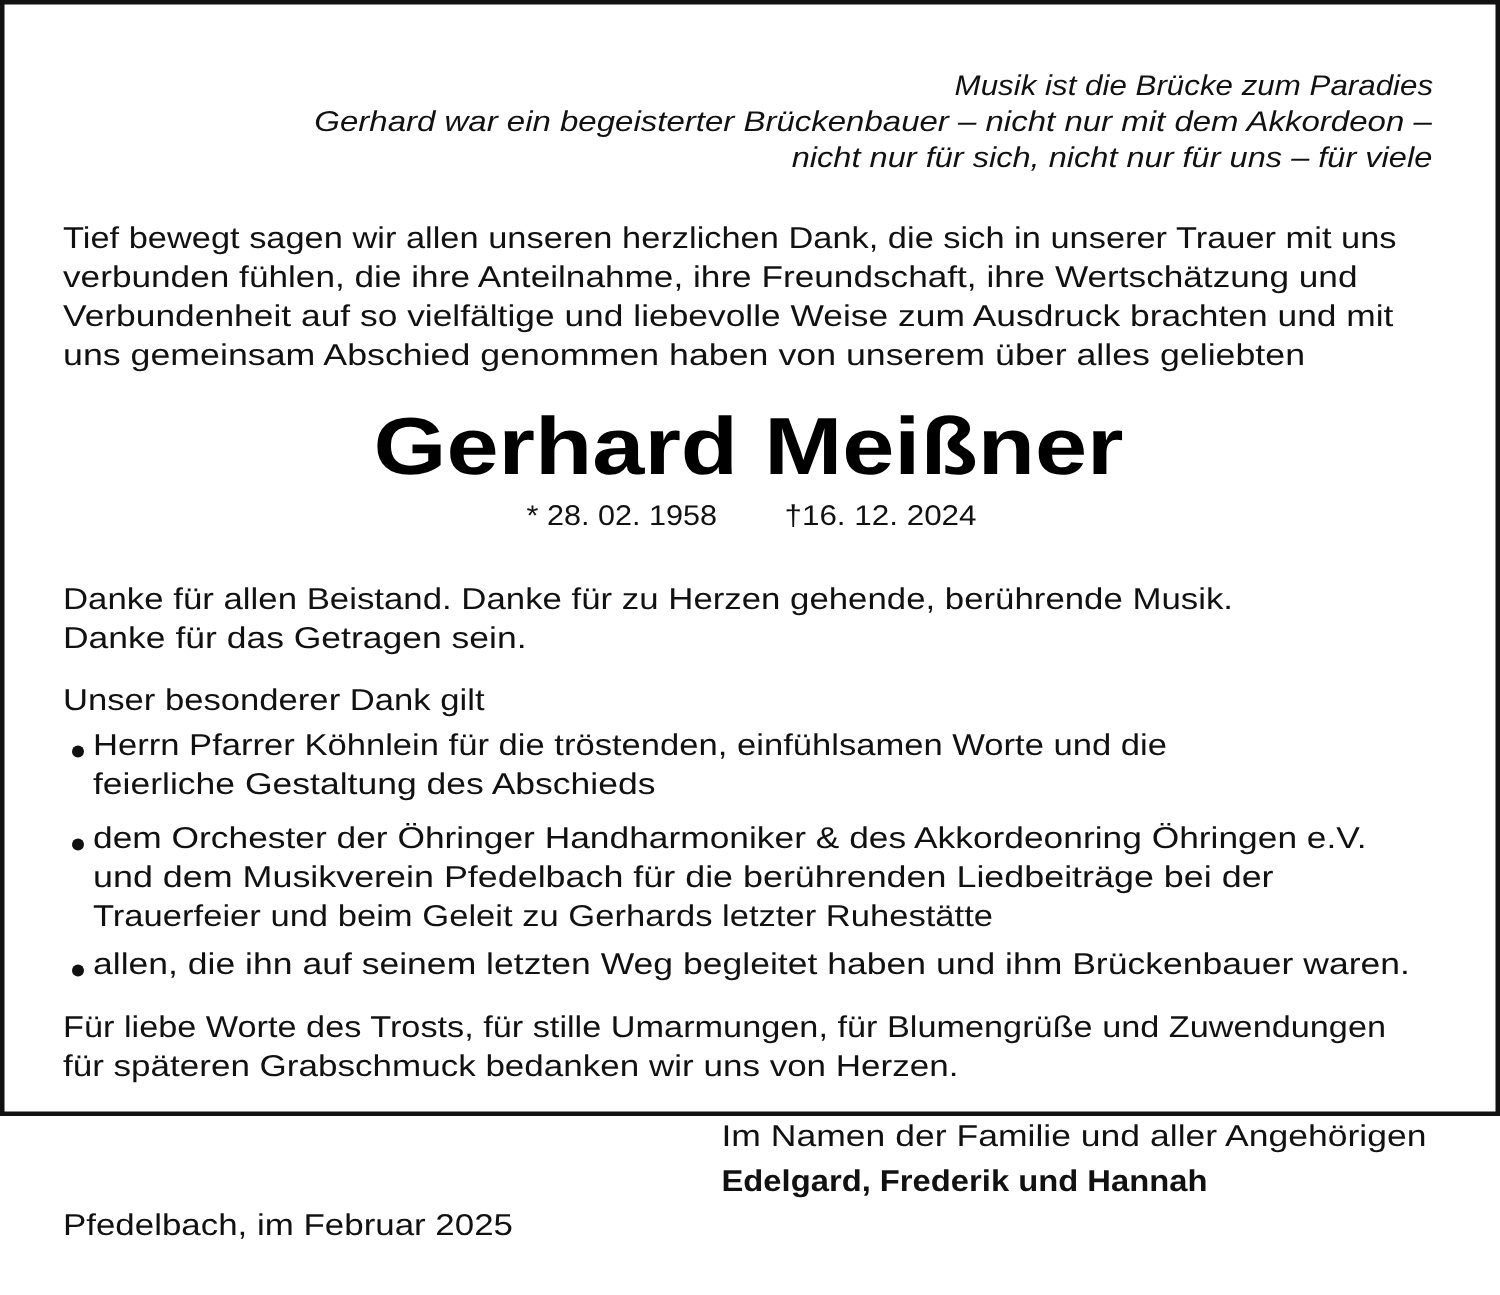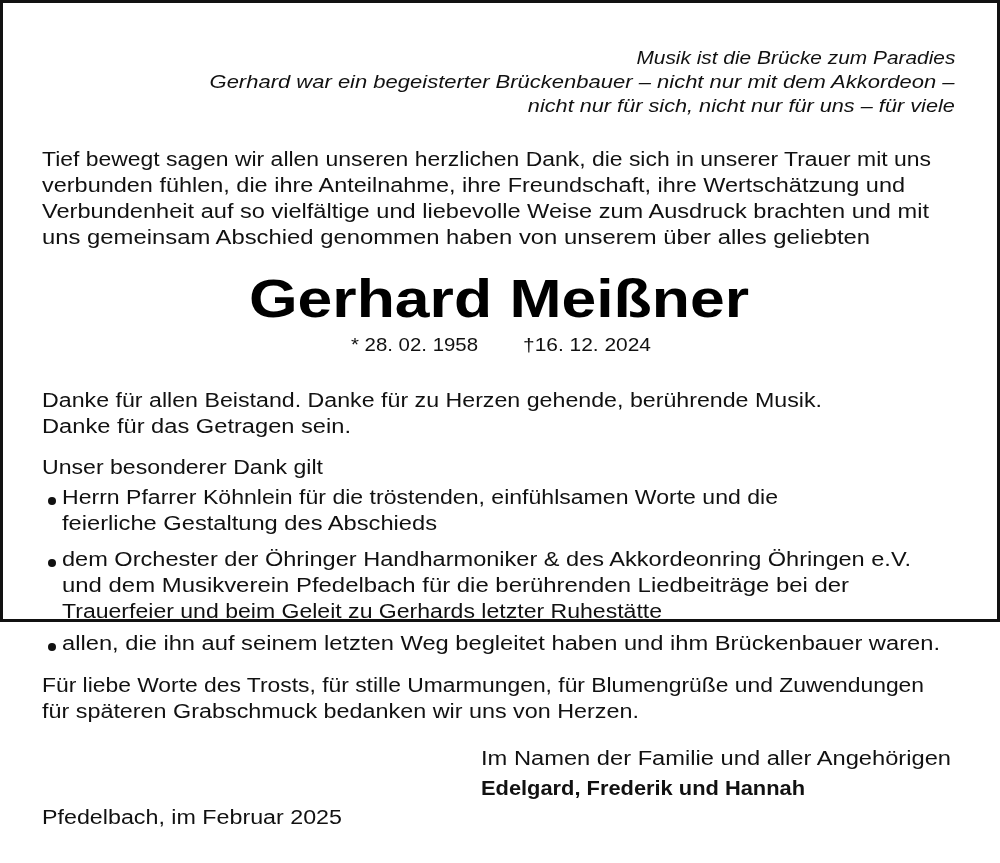--- a/index.html
+++ b/index.html
@@ -1,19 +1,19 @@
 <!DOCTYPE html>
 <html><head>
 <meta charset="utf-8">
 <style>
   html, body { margin: 0; padding: 0; background: #ffffff; }
   body { width: 1000px; height: 863px; position: relative; overflow: hidden; }
   .frame {
     position: absolute; left: 0; top: 0;
-    width: 1000px; height: 622px; box-sizing: border-box;
+    width: 1000px; height: 744px; box-sizing: border-box;
     border: 3px solid #111111; background: #ffffff;
   }
   .line {
     position: absolute; white-space: nowrap;
     font-family: "Liberation Sans", sans-serif;
     color: #111111; font-size: 20px; line-height: 24px;
     transform-origin: 0 0;
   }
   .line.right { transform-origin: 100% 0; }
   .italic { font-style: italic; font-size: 19px; }

